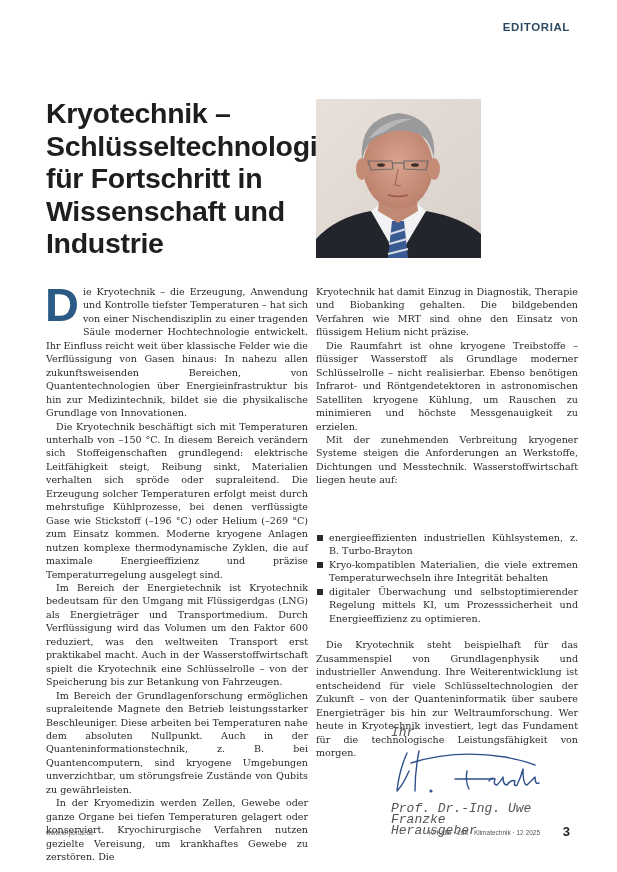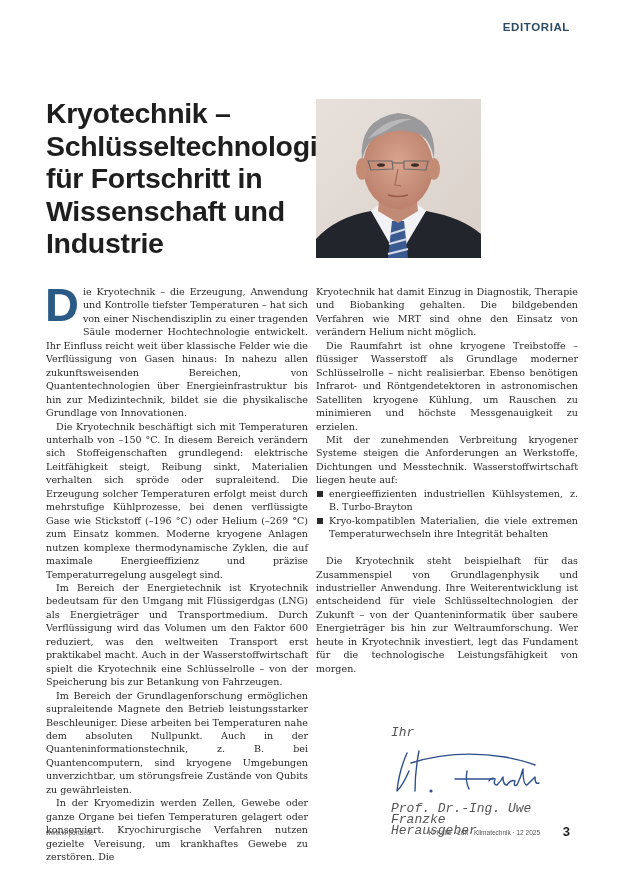--- a/index.html
+++ b/index.html
@@ -34,21 +34,21 @@
   .col p { text-indent: 10px; }
   .col p.noindent { text-indent: 0; }
   .col p.first { text-indent: 0; }
 
   .dropcap {
     float: left; font-family: "Liberation Sans", sans-serif; font-weight: bold;
     font-size: 47px; line-height: 38px; color: #2b5b85; margin: 1px 4px 0 -1px;
     height: 40px;
   }
 
-  .bullets { list-style: none; }
+  .bullets { list-style: none; margin-top: 44px; }
   .bullets li { position: relative; padding-left: 13px; text-indent: 0; }
   .bullets li::before {
     content: ""; position: absolute; left: 1px; top: 4px; width: 6px; height: 6px;
     background: #2a2a2a;
   }
   .spacer { height: 13.45px; }
 
   .signature-block { position: absolute; left: 391px; top: 727px; width: 170px; }
   .ihr, .sig-name, .sig-role {
     font-family: Liberation Mono, monospace; font-style: italic;
@@ -120,26 +120,27 @@
 
 <div class="col col-left">
   <p class="first"><span class="dropcap">D</span><span>ie Kryotechnik – die Erzeugung, Anwendung und Kontrolle tiefster Temperaturen – hat sich von einer Nischendisziplin zu einer tragenden Säule moderner Hochtechnologie entwickelt. Ihr Einfluss reicht weit über klassische Felder wie die Verflüssigung von Gasen hinaus: In nahezu allen zukunftsweisenden Bereichen, von Quantentechnologien über Energieinfrastruktur bis hin zur Medizintechnik, bildet sie die physikalische Grundlage von Innovationen.</span></p>
   <p>Die Kryotechnik beschäftigt sich mit Temperaturen unterhalb von –150 °C. In diesem Bereich verändern sich Stoffeigenschaften grundlegend: elektrische Leitfähigkeit steigt, Reibung sinkt, Materialien verhalten sich spröde oder supraleitend. Die Erzeugung solcher Temperaturen erfolgt meist durch mehrstufige Kühlprozesse, bei denen verflüssigte Gase wie Stickstoff (–196 °C) oder Helium (–269 °C) zum Einsatz kommen. Moderne kryogene Anlagen nutzen komplexe thermodynamische Zyklen, die auf maximale Energieeffizienz und präzise Temperaturregelung ausgelegt sind.</p>
   <p>Im Bereich der Energietechnik ist Kryotechnik bedeutsam für den Umgang mit Flüssigerdgas (LNG) als Energieträger und Transportmedium. Durch Verflüssigung wird das Volumen um den Faktor 600 reduziert, was den weltweiten Transport erst praktikabel macht. Auch in der Wasserstoffwirtschaft spielt die Kryotechnik eine Schlüsselrolle – von der Speicherung bis zur Betankung von Fahrzeugen.</p>
   <p>Im Bereich der Grundlagenforschung ermöglichen supraleitende Magnete den Betrieb leistungsstarker Beschleuniger. Diese arbeiten bei Temperaturen nahe dem absoluten Nullpunkt. Auch in der Quanteninformationstechnik, z. B. bei Quantencomputern, sind kryogene Umgebungen unverzichtbar, um störungsfreie Zustände von Qubits zu gewährleisten.</p>
   <p>In der Kryomedizin werden Zellen, Gewebe oder ganze Organe bei tiefen Temperaturen gelagert oder konserviert. Kryochirurgische Verfahren nutzen gezielte Vereisung, um krankhaftes Gewebe zu zerstören. Die</p>
 </div>
 
 <div class="col col-right">
-  <p class="noindent">Kryotechnik hat damit Einzug in Diagnostik, Therapie und Biobanking gehalten. Die bildgebenden Verfahren wie MRT sind ohne den Einsatz von verändern Helium nicht möglich.</p>
+  <p class="noindent">Kryotechnik hat damit Einzug in Diagnostik, Therapie und Biobanking gehalten. Die bildgebenden Verfahren wie MRT sind ohne den Einsatz von flüssigem Helium nicht präzise.</p>
   <p>Die Raumfahrt ist ohne kryogene Treibstoffe – flüssiger Wasserstoff als Grundlage moderner Schlüsselrolle – nicht realisierbar. Ebenso benötigen Infrarot- und Röntgendetektoren in astronomischen Satelliten kryogene Kühlung, um Rauschen zu minimieren und höchste Messgenauigkeit zu erzielen.</p>
   <p>Mit der zunehmenden Verbreitung kryogener Systeme steigen die Anforderungen an Werkstoffe, Dichtungen und Messtechnik. Wasserstoffwirtschaft liegen heute auf:</p>
   <ul class="bullets">
     <li>energieeffizienten industriellen Kühlsystemen, z. B. Turbo-Brayton</li>
     <li>Kryo-kompatiblen Materialien, die viele extremen Temperaturwechseln ihre Integrität behalten</li>
+    <li>digitaler Überwachung und selbstoptimierender Regelung mittels KI, um Prozesssicherheit und Energieeffizienz zu optimieren.</li>
   </ul>
   <div class="spacer"></div>
   <p>Die Kryotechnik steht beispielhaft für das Zusammenspiel von Grundlagenphysik und industrieller Anwendung. Ihre Weiterentwicklung ist entscheidend für viele Schlüsseltechnologien der Zukunft – von der Quanteninformatik über saubere Energieträger bis hin zur Weltraumforschung. Wer heute in Kryotechnik investiert, legt das Fundament für die technologische Leistungsfähigkeit von morgen.</p>
 </div>
 
 <div class="signature-block">
   <div class="ihr">Ihr</div>
   <svg class="sig-svg" viewBox="0 0 165 58">
     <g fill="none" stroke="#2f4f8a" stroke-width="1.4" stroke-linecap="round" stroke-linejoin="round">
       <path d="M22 12 Q14 30 12 50 Q18 44 24 30"></path>

